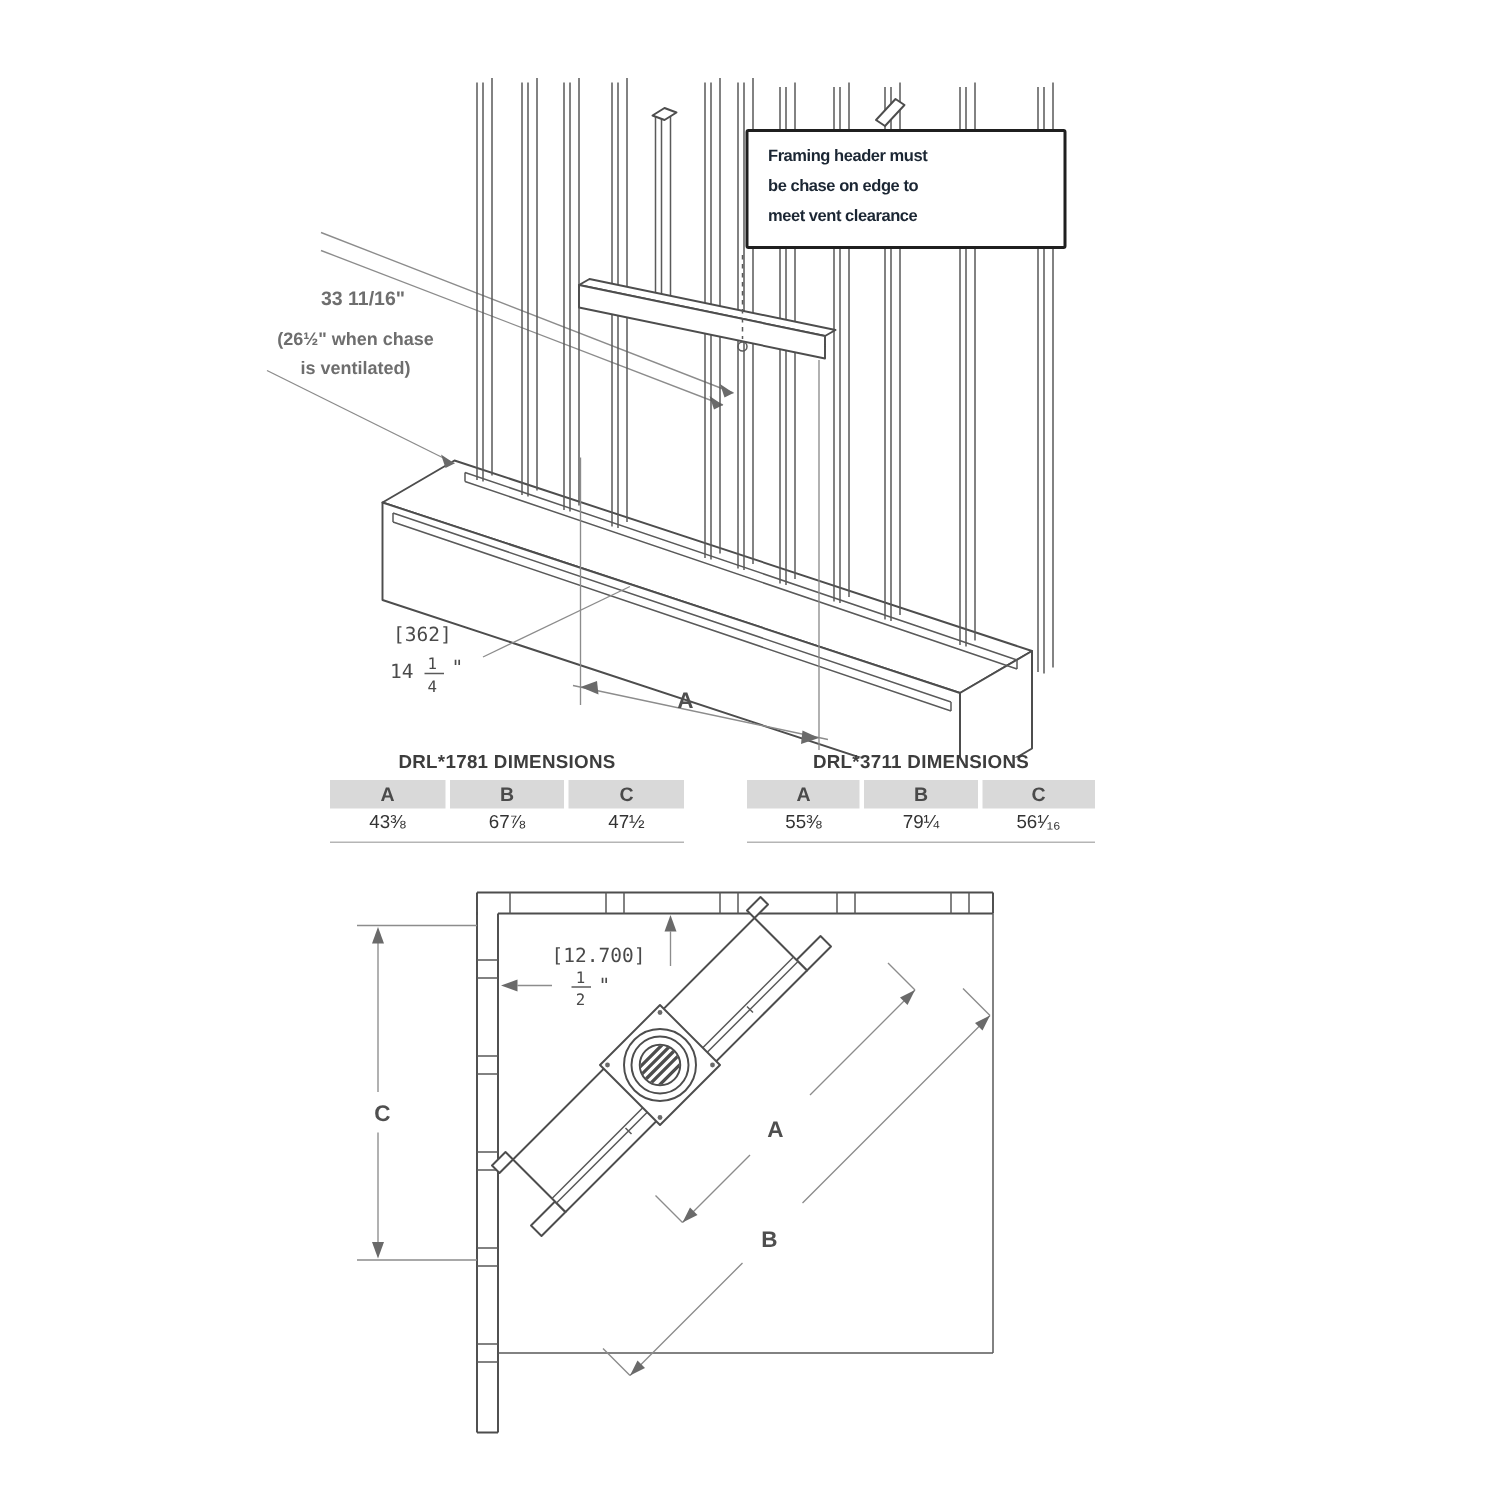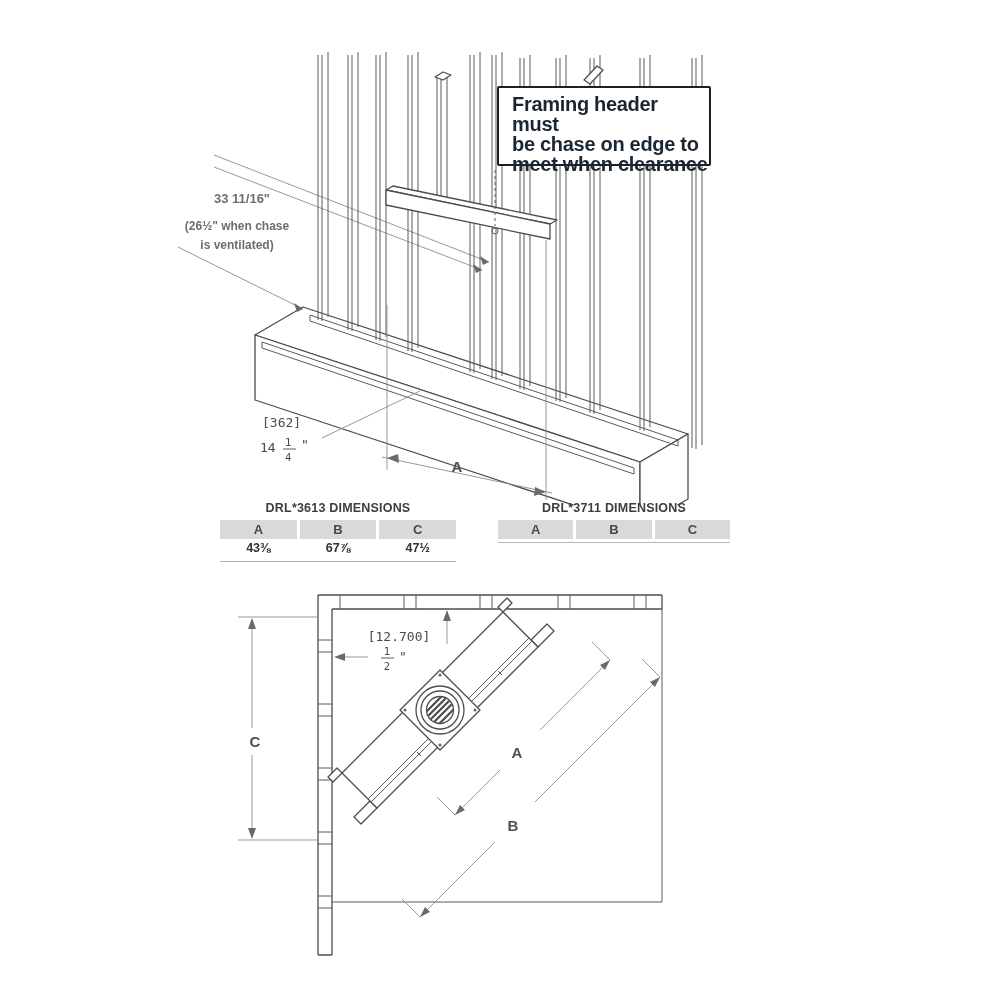--- a/index.html
+++ b/index.html
@@ -12,29 +12,29 @@
   .thin{stroke:#8c8c8c;stroke-width:0.9;fill:none;}
   .arr{fill:#6a6a6a;stroke:none;}
   text{font-family:"Liberation Sans",sans-serif;}
   .dim{fill:#6e6e6e;font-weight:bold;font-size:13px;}
   .dims{fill:#6e6e6e;font-weight:bold;font-size:12px;}
   .cad{font-family:"DejaVu Sans Mono",monospace;fill:#4a4a4a;font-size:13px;}
   .cads{font-family:"DejaVu Sans Mono",monospace;fill:#4a4a4a;font-size:10.5px;}
   .lbl{fill:#4f4f4f;font-weight:bold;font-size:15px;}
   .callout{position:absolute;left:497px;top:86px;width:214px;height:80px;background:#fff;
            border:2px solid #1f1f1f;border-radius:2px;padding:6px 0 0 13px;box-sizing:border-box;}
-  .callout span{display:block;font-weight:bold;font-size:20px;line-height:20px;
+  .callout span{display:block;font-weight:bold;font-size:11px;line-height:20px;
                 color:#1b2633;letter-spacing:-0.3px;}
   .dim-table{position:absolute;width:236px;}
   .dim-table .t-title{text-align:center;font-weight:bold;font-size:12.5px;color:#3d3d3d;
                       letter-spacing:0.2px;margin-bottom:5px;white-space:nowrap;}
   .dim-table .t-row{display:flex;gap:3px;}
   .dim-table .t-cell{flex:1;text-align:center;font-size:13px;line-height:19px;height:19px;}
   .dim-table .t-head .t-cell{background:#d9d9d9;color:#4a4a4a;font-weight:bold;}
-  .dim-table .t-vals .t-cell{color:#333;font-weight:bold;font-size:12.5px;}
+  .dim-table .t-vals .t-cell{color:#333;font-weight:normal;font-size:12.5px;}
   .dim-table .t-rule{border-top:1px solid #b5b5b5;margin-top:3px;height:0;}
 </style>
 </head>
 <body>
 
 <div class="canvas">
 
   <svg width="1000" height="505" viewBox="0 0 1000 505">
 
     <g>
@@ -106,44 +106,49 @@
       <text class="cads" x="285" y="446">1</text>
       <line class="lnt" x1="283" y1="449" x2="296" y2="449"></line>
       <text class="cads" x="285" y="461">4</text>
       <text class="cad" x="301" y="449">"</text>
     </g>
   </svg>
 
   <div class="callout">
     <span>Framing header must</span>
     <span>be chase on edge to</span>
-    <span>meet when clearance</span>
+    <span>meet vent clearance</span>
   </div>
 
   <div class="dim-table" style="left:220px;top:501px;">
-    <div class="t-title">DRL*3613 DIMENSIONS</div>
+    <div class="t-title">DRL*1781 DIMENSIONS</div>
     <div class="t-row t-head">
       <div class="t-cell">A</div>
       <div class="t-cell">B</div>
       <div class="t-cell">C</div>
     </div>
     <div class="t-row t-vals">
       <div class="t-cell">43⅜</div>
       <div class="t-cell">67⅞</div>
       <div class="t-cell">47½</div>
     </div>
     <div class="t-rule"></div>
   </div>
 
   <div class="dim-table" style="left:498px;top:501px;width:232px;">
     <div class="t-title">DRL*3711 DIMENSIONS</div>
     <div class="t-row t-head">
       <div class="t-cell">A</div>
       <div class="t-cell">B</div>
       <div class="t-cell">C</div>
+    </div>
+    <div class="t-row t-vals">
+      <div class="t-cell">55⅜</div>
+      <div class="t-cell">79¼</div>
+      <div class="t-cell">56¹⁄₁₆</div>
     </div>
     <div class="t-rule"></div>
   </div>
 
   <svg width="1000" height="420" viewBox="0 0 1000 420" style="top:580px;">
 
     <g>
       <path class="ln" d="M318,15 H662 M332,29 H662 M662,15 V29
                           M318,15 V375 M332,29 V375 M318,375 H332"></path>
 

